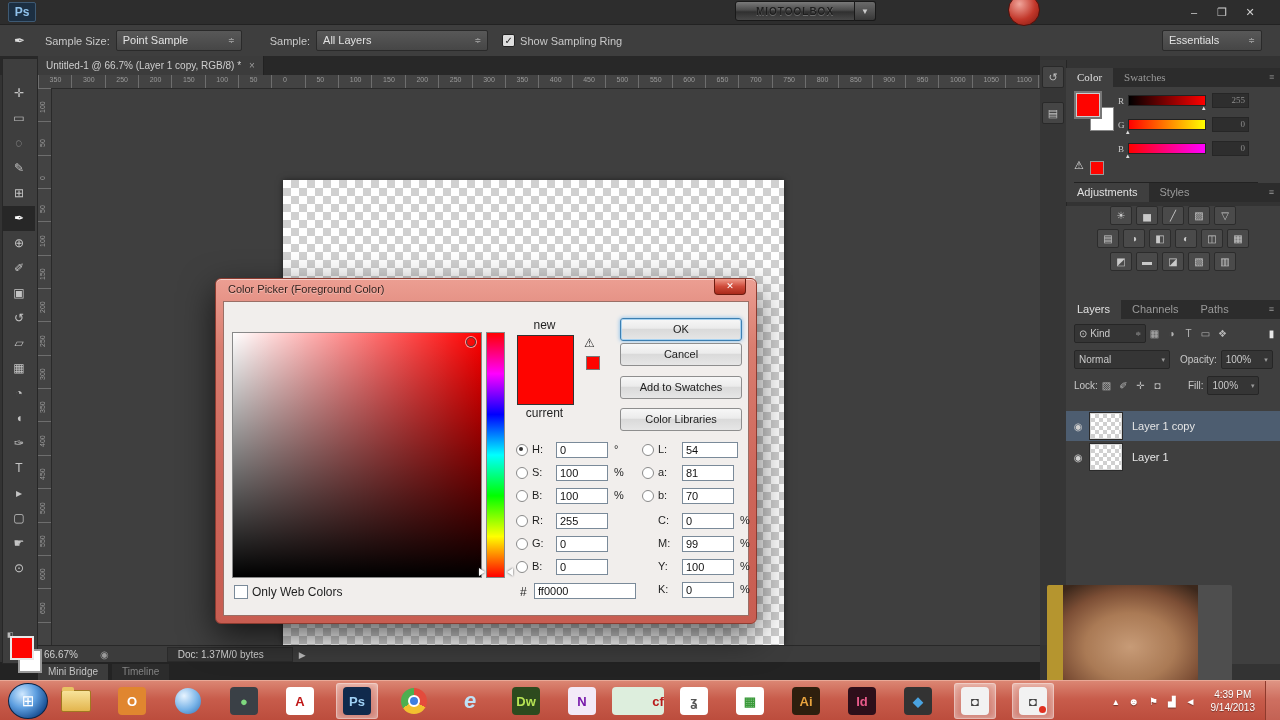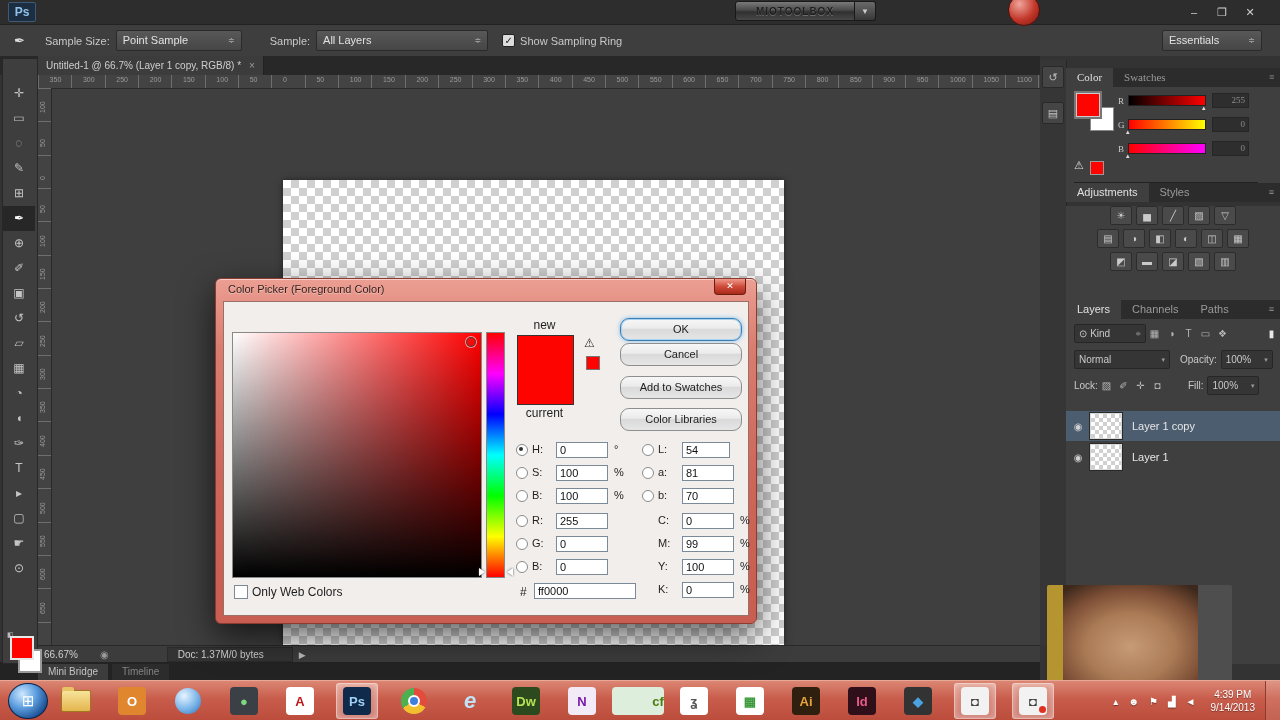--- a/index.html
+++ b/index.html
@@ -144,21 +144,21 @@
      box-shadow:0 0 0 1px rgba(255,255,255,.6);}
   #pk-hue{left:262px;top:30px;width:17px;height:244px;border:1px solid #888;
      background:linear-gradient(to bottom,#f00,#f0f 16.7%,#00f 33.4%,#0ff 50%,#0f0 66.7%,#ff0 83.4%,#f00);}
   .hue-arrow{position:absolute;width:0;height:0;border-top:4px solid transparent;border-bottom:4px solid transparent;}
   #hue-arrow-l{left:255px;top:266px;border-left:6px solid #fdfdfd;filter:drop-shadow(0 0 1px #555);}
   #hue-arrow-r{left:283px;top:266px;border-right:6px solid #fdfdfd;filter:drop-shadow(0 0 1px #555);}
   .pk-lbl{position:absolute;color:#1f1f1f;font-size:12px;}
   #pk-swatch{left:293px;top:33px;width:55px;height:68px;background:#fe0400;border:1px solid #333;}
   #pk-warn{left:360px;top:34px;font-size:12px;color:#222;}
   #pk-warnchip{left:362px;top:54px;width:12px;height:12px;background:#fe0400;border:1px solid #777;}
-  .pk-btn{position:absolute;left:396px;width:120px;height:21px;border-radius:9px;border:1px solid #8e8e8e;
+  .pk-btn{position:absolute;left:396px;width:120px;height:21px;border-radius:3px;border:1px solid #8e8e8e;
      background:linear-gradient(#f7f7f7,#ebebeb 45%,#d9d9d9 46%,#e6e6e6);
      color:#222;font-size:11px;text-align:center;line-height:21px;}
   #pk-ok{border:1px solid #3c7fb1;box-shadow:0 0 0 1px #a8d2f0 inset,0 0 4px #7ab8ea;}
   .pk-row-radio{position:absolute;width:10px;height:10px;border:1px solid #8a8a8a;border-radius:50%;background:#fff;}
   .pk-row-radio.on::after{content:"";position:absolute;left:2px;top:2px;width:4px;height:4px;border-radius:50%;background:#333;}
   .pk-field-label{position:absolute;color:#1f1f1f;font-size:11px;}
   .pk-input{position:absolute;height:16px;border:1px solid #7a8a99;background:#fff;color:#111;
      font-size:11px;font-family:"Liberation Sans",sans-serif;padding:0 3px;box-sizing:border-box;}
   .pk-unit{position:absolute;color:#1f1f1f;font-size:11px;}
   #pk-onlyweb-box{left:10px;top:283px;width:12px;height:12px;background:#fff;border:1px solid #7a8a99;}
@@ -476,21 +476,21 @@
         <div class="pk-field-label" style="left: 308px; top: 212px;">R:</div>
         <input class="pk-input" value="255" style="left: 332px; top: 211px; width: 52px;">
         <div class="pk-row-radio" style="left: 292px; top: 236px;"></div>
         <div class="pk-field-label" style="left: 308px; top: 235px;">G:</div>
         <input class="pk-input" value="0" style="left: 332px; top: 234px; width: 52px;">
         <div class="pk-row-radio" style="left: 292px; top: 259px;"></div>
         <div class="pk-field-label" style="left: 308px; top: 258px;">B:</div>
         <input class="pk-input" value="0" style="left: 332px; top: 257px; width: 52px;">
         <div class="pk-row-radio" style="left: 418px; top: 142px;"></div>
         <div class="pk-field-label" style="left: 434px; top: 141px;">L:</div>
-        <input class="pk-input" value="54" style="left: 458px; top: 140px; width: 48px;">
+        <input class="pk-input" value="54" style="left: 458px; top: 140px; width: 56px;">
         <div class="pk-row-radio" style="left: 418px; top: 165px;"></div>
         <div class="pk-field-label" style="left: 434px; top: 164px;">a:</div>
         <input class="pk-input" value="81" style="left: 458px; top: 163px; width: 52px;">
         <div class="pk-row-radio" style="left: 418px; top: 188px;"></div>
         <div class="pk-field-label" style="left: 434px; top: 187px;">b:</div>
         <input class="pk-input" value="70" style="left: 458px; top: 186px; width: 52px;">
         <div class="pk-field-label" style="left: 434px; top: 212px;">C:</div>
         <input class="pk-input" value="0" style="left: 458px; top: 211px; width: 52px;">
         <div class="pk-unit" style="left: 516px; top: 212px;">%</div>
         <div class="pk-field-label" style="left: 434px; top: 235px;">M:</div>
@@ -537,21 +537,21 @@
       <div class="tb-item">
         <div style="font-size: 22px; font-style: italic; font-weight: bold; color: rgb(191, 226, 247);">e</div>
       </div>
       <div class="tb-item">
         <div class="tb-tile" style="background: rgb(45, 74, 30); color: rgb(182, 227, 84);">Dw</div>
       </div>
       <div class="tb-item">
         <div class="tb-tile" style="background: rgb(243, 234, 248); color: rgb(119, 25, 170);">N</div>
       </div>
       <div class="tb-item">
-        <div class="tb-tile" style="background: rgb(221, 238, 221); color: #4d7c0f; padding-left: 40px;">cf</div>
+        <div class="tb-tile" style="background: rgb(221, 238, 221); color: #b91c1c; padding-left: 40px;">cf</div>
       </div>
       <div class="tb-item">
         <div class="tb-tile" style="background: rgb(255, 255, 255); color: rgb(85, 85, 85);">ʓ</div>
       </div>
       <div class="tb-item">
         <div class="tb-tile" style="background: rgb(255, 255, 255); color: rgb(58, 154, 58);">▦</div>
       </div>
       <div class="tb-item">
         <div class="tb-tile" style="background: rgb(46, 31, 14); color: rgb(232, 163, 61);">Ai</div>
       </div>

